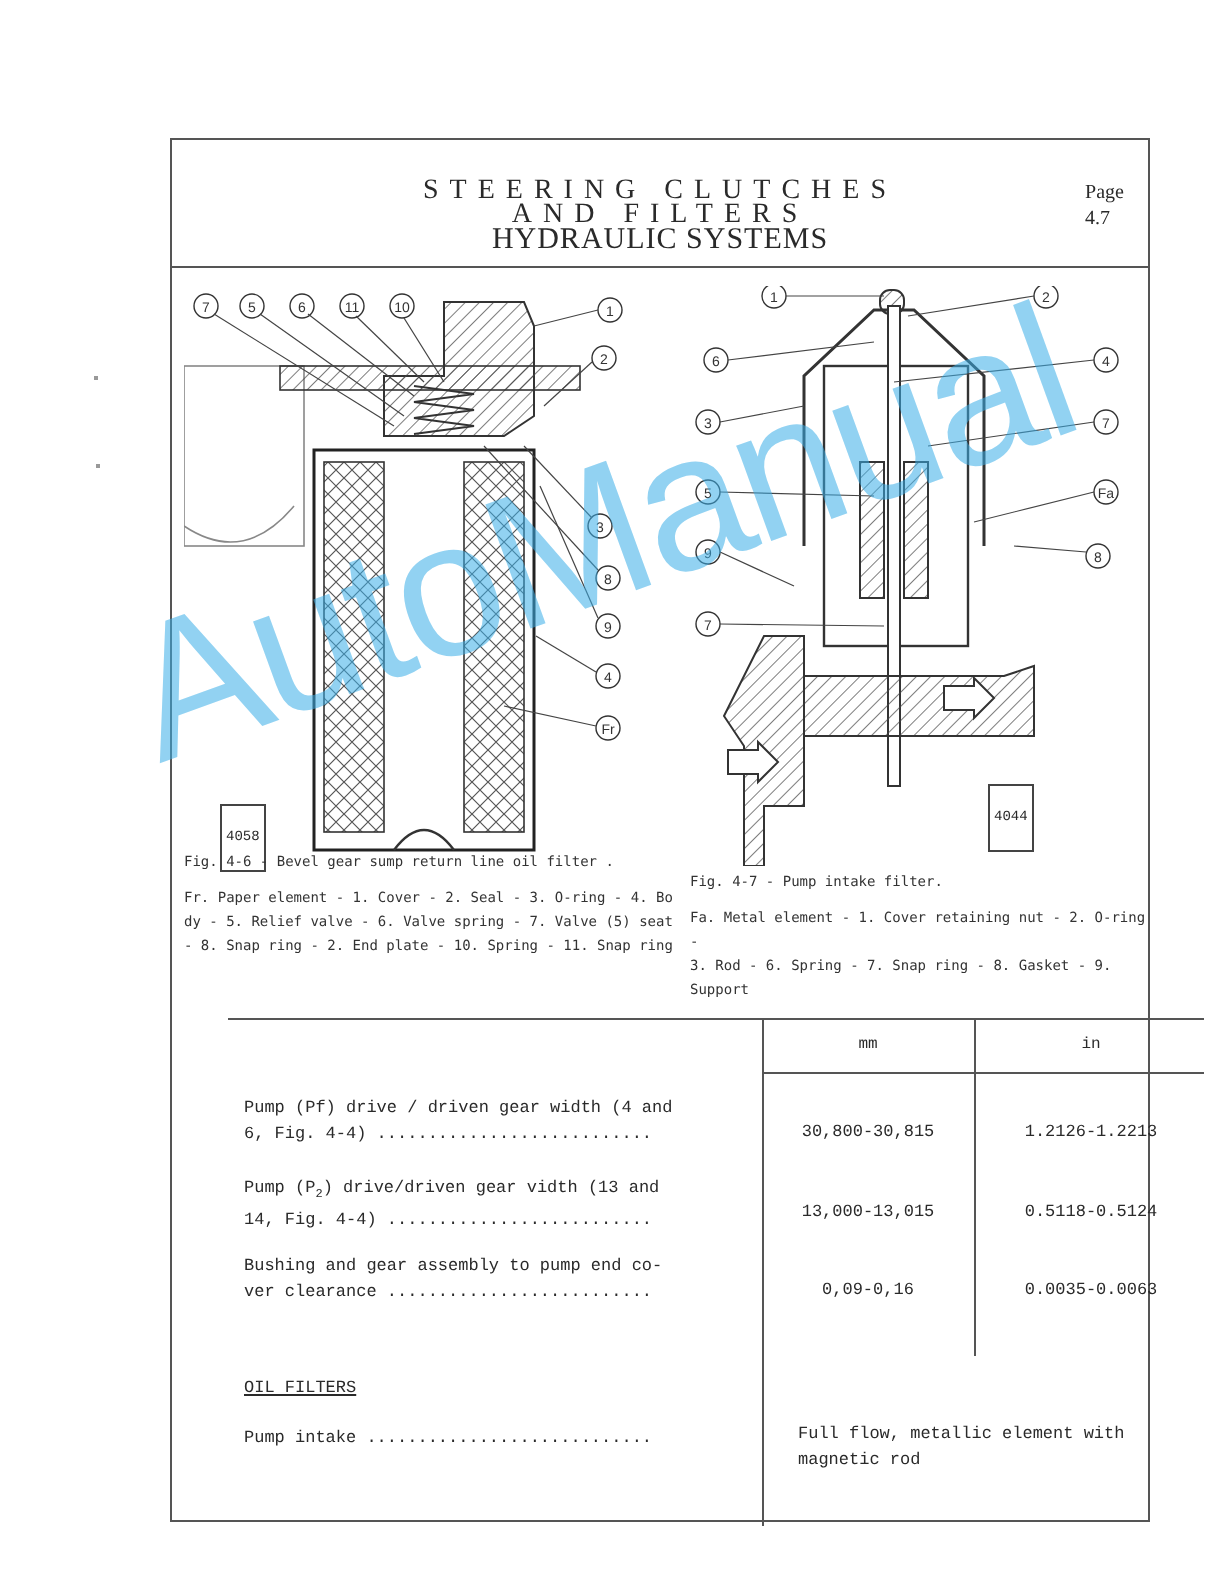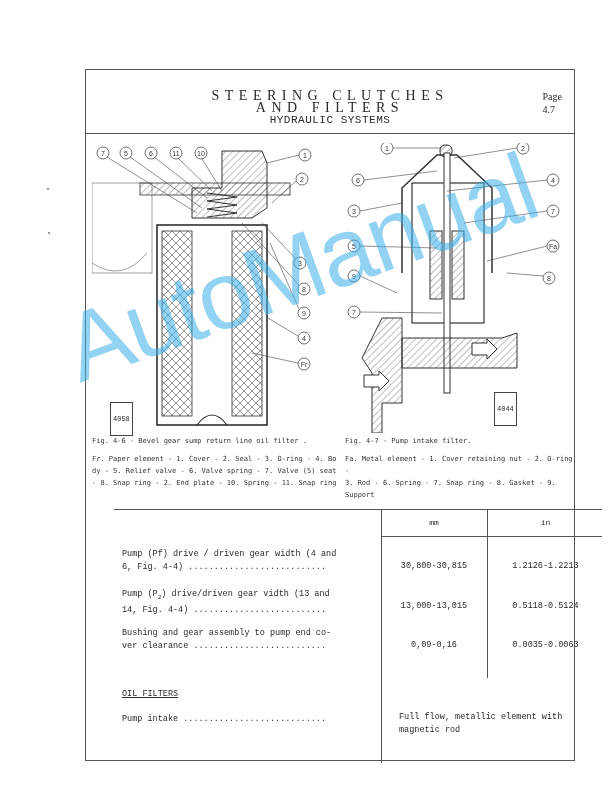--- a/index.html
+++ b/index.html
@@ -3,21 +3,21 @@
 <meta charset="utf-8">
 <style>
   html, body { margin:0; padding:0; background:#ffffff; }
   body { width:612px; height:792px; position:relative; overflow:hidden;
          font-family:"Liberation Mono", "DejaVu Sans Mono", monospace; color:#2a2a2a; }
   .page-frame { position:absolute; left:85px; top:69px; width:490px; height:692px;
                 border:1.5px solid #555; box-sizing:border-box; }
   .header { position:absolute; left:0; top:0; width:100%; height:63px; border-bottom:1.5px solid #555; }
   .title-block { position:absolute; left:0; top:20px; width:100%; text-align:center; font-size:9px; line-height:12px; }
   .title-spaced { letter-spacing:5.5px; font-family:"Liberation Serif","DejaVu Serif",serif; font-size:14px; }
-  .title-sub { font-family:Liberation Mono, monospace; font-size:11px; letter-spacing:0.5px; }
+  .title-sub { font-family:Liberation Serif, serif; font-size:15px; letter-spacing:0.5px; }
   .page-box { position:absolute; right:12px; top:20px; font-family:"Liberation Serif","DejaVu Serif",serif; font-size:10px; line-height:13px; text-align:left; }
 
   .fig-area { position:absolute; left:0; top:63px; width:100%; height:366px; }
   .fig { position:absolute; top:10px; }
   .fig svg { display:block; }
   .fig-caption { position:absolute; font-family:"DejaVu Sans Mono","Liberation Mono",monospace; font-size:7px; line-height:12px; color:#333; }
 
   .spec-area { position:absolute; left:0; top:439px; width:100%; height:253px; border-top:1.5px solid #555;margin-left:28px; }
   .col-div1 { position:absolute; left:267px; top:0; bottom:0; border-left:1.5px solid #555; }
   .col-div2 { position:absolute; left:373px; top:0; height:168px; border-left:1.5px solid #555; }
@@ -179,21 +179,21 @@
           <line x1="18" y1="103" x2="95" y2="105"></line>
           <line x1="205" y1="103" x2="145" y2="118"></line>
           <line x1="18" y1="133" x2="55" y2="150"></line>
           <line x1="201" y1="133" x2="165" y2="130"></line>
           <line x1="18" y1="169" x2="100" y2="170"></line>
         </g>
       </svg>
       <div class="ref-box" style="left:152px;top:249px;">4044</div>
     </div>
 
-    <div class="fig-caption" style="left:6px;top:302px;width:250px;">
+    <div class="fig-caption" style="left:6px;top:292px;width:250px;">
       <div>Fig. 4-6 - Bevel gear sump return line oil filter .</div>
       <div style="height:6px;"></div>
       <div>Fr. Paper element - 1. Cover - 2. Seal - 3. O-ring - 4. Bo</div>
       <div>dy - 5. Relief valve - 6. Valve spring - 7. Valve (5) seat</div>
       <div>- 8. Snap ring - 2. End plate - 10. Spring - 11. Snap ring</div>
     </div>
     <div class="fig-caption" style="left:259px;top:302px;width:235px;">
       <div>Fig. 4-7 - Pump intake filter.</div>
       <div style="height:6px;"></div>
       <div>Fa. Metal element - 1. Cover retaining nut - 2. O-ring -</div>

